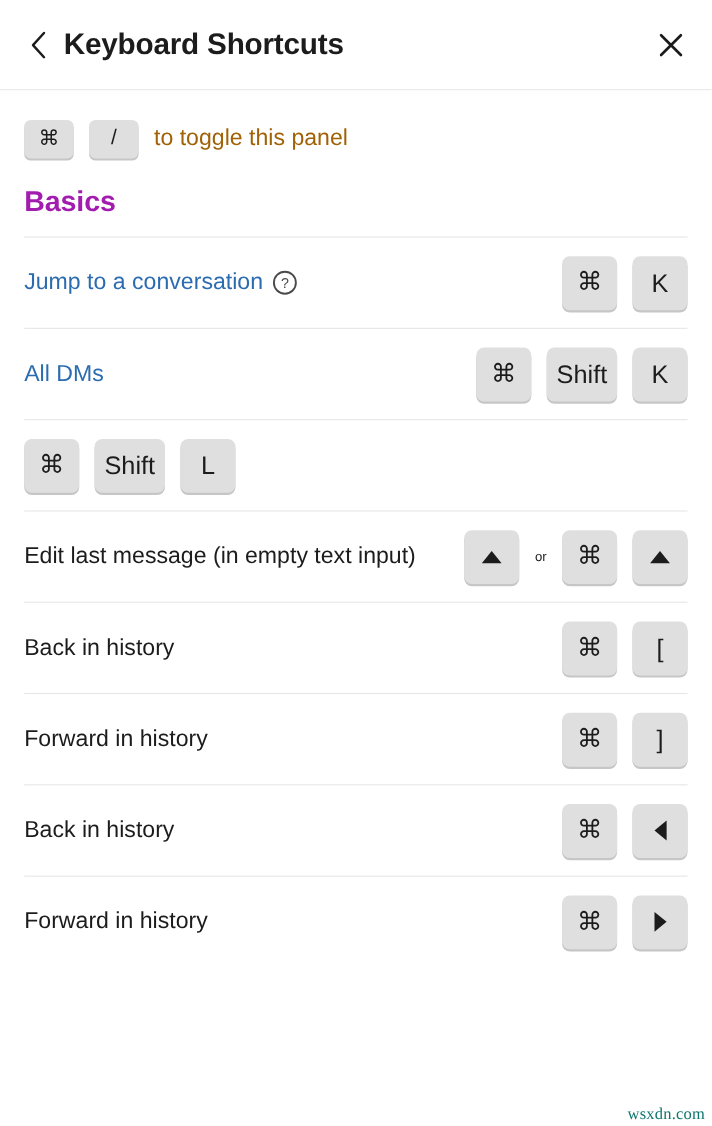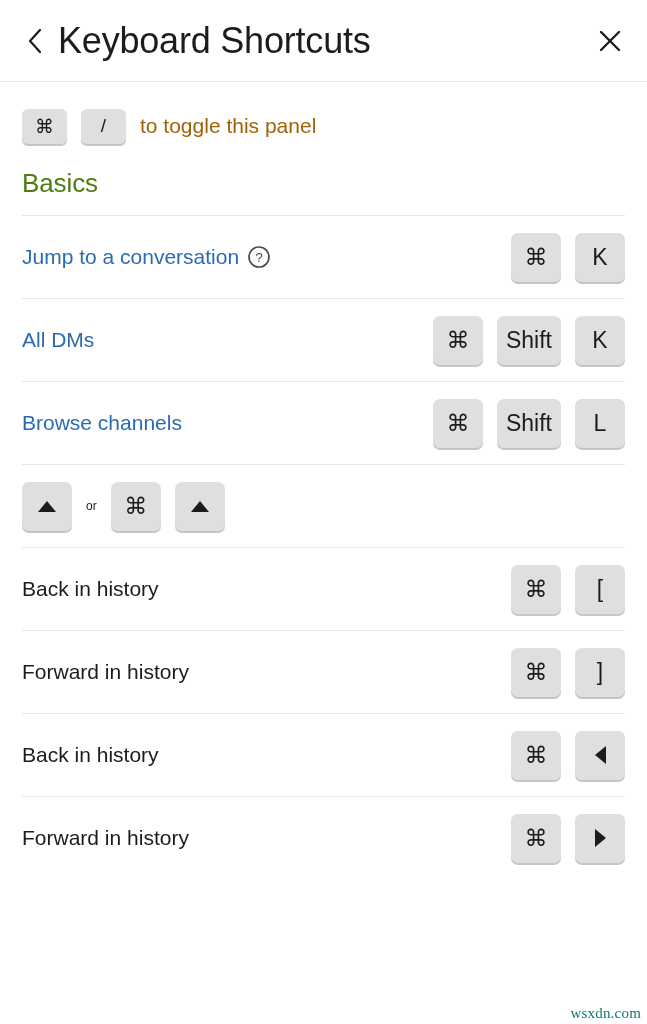--- a/index.html
+++ b/index.html
@@ -32,22 +32,22 @@
     height: 30px;
     display: flex;
     align-items: center;
     justify-content: center;
     flex: 0 0 auto;
     cursor: pointer;
     margin-right: 10px;
   }
   .back-btn svg { display: block; }
   .header-title {
-    font-size: 36px;
-    font-weight: normal;
+    font-size: 27px;
+    font-weight: bold;
     letter-spacing: -0.2px;
     color: #1d1c1d;
     white-space: nowrap;
   }
   .close-btn {
     position: absolute;
     right: 20px;
     top: 50%;
     transform: translateY(-50%);
     width: 34px;
@@ -123,22 +123,22 @@
   }
   .tri-right {
     border-top: 9px solid transparent;
     border-bottom: 9px solid transparent;
     border-left: 11px solid #1d1c1d;
   }
 
   
   .section-title {
     font-size: 26px;
-    font-weight: normal;
-    color: #4d7c0f;
+    font-weight: bold;
+    color: #a21caf;
     padding: 24px 22px 0 22px;
     letter-spacing: -0.1px;
   }
 
   .rows {
     margin: 16px 22px 0 10px;
     padding-left: 12px;
   }
   .row {
     display: flex;
@@ -254,36 +254,36 @@
         </span>
         <span class="key lg">
           <span>Shift</span>
         </span>
         <span class="key lg">
           <span>K</span>
         </span>
       </div>
     </div>
     <div class="row link">
-      <div class="label">
-        <span class="label-text">Browse channels</span>
-      </div>
       <div class="keys">
         <span class="key lg">
           <span class="cmd-glyph">⌘</span>
         </span>
         <span class="key lg">
           <span>Shift</span>
         </span>
         <span class="key lg">
           <span>L</span>
         </span>
       </div>
     </div>
     <div class="row">
+      <div class="label">
+        <span class="label-text">Edit last message (in empty text input)</span>
+      </div>
       <div class="keys">
         <span class="key lg">
           <span class="tri tri-up"></span>
         </span>
         <span class="sep-or">or</span>
         <span class="key lg">
           <span class="cmd-glyph">⌘</span>
         </span>
         <span class="key lg">
           <span class="tri tri-up"></span>

